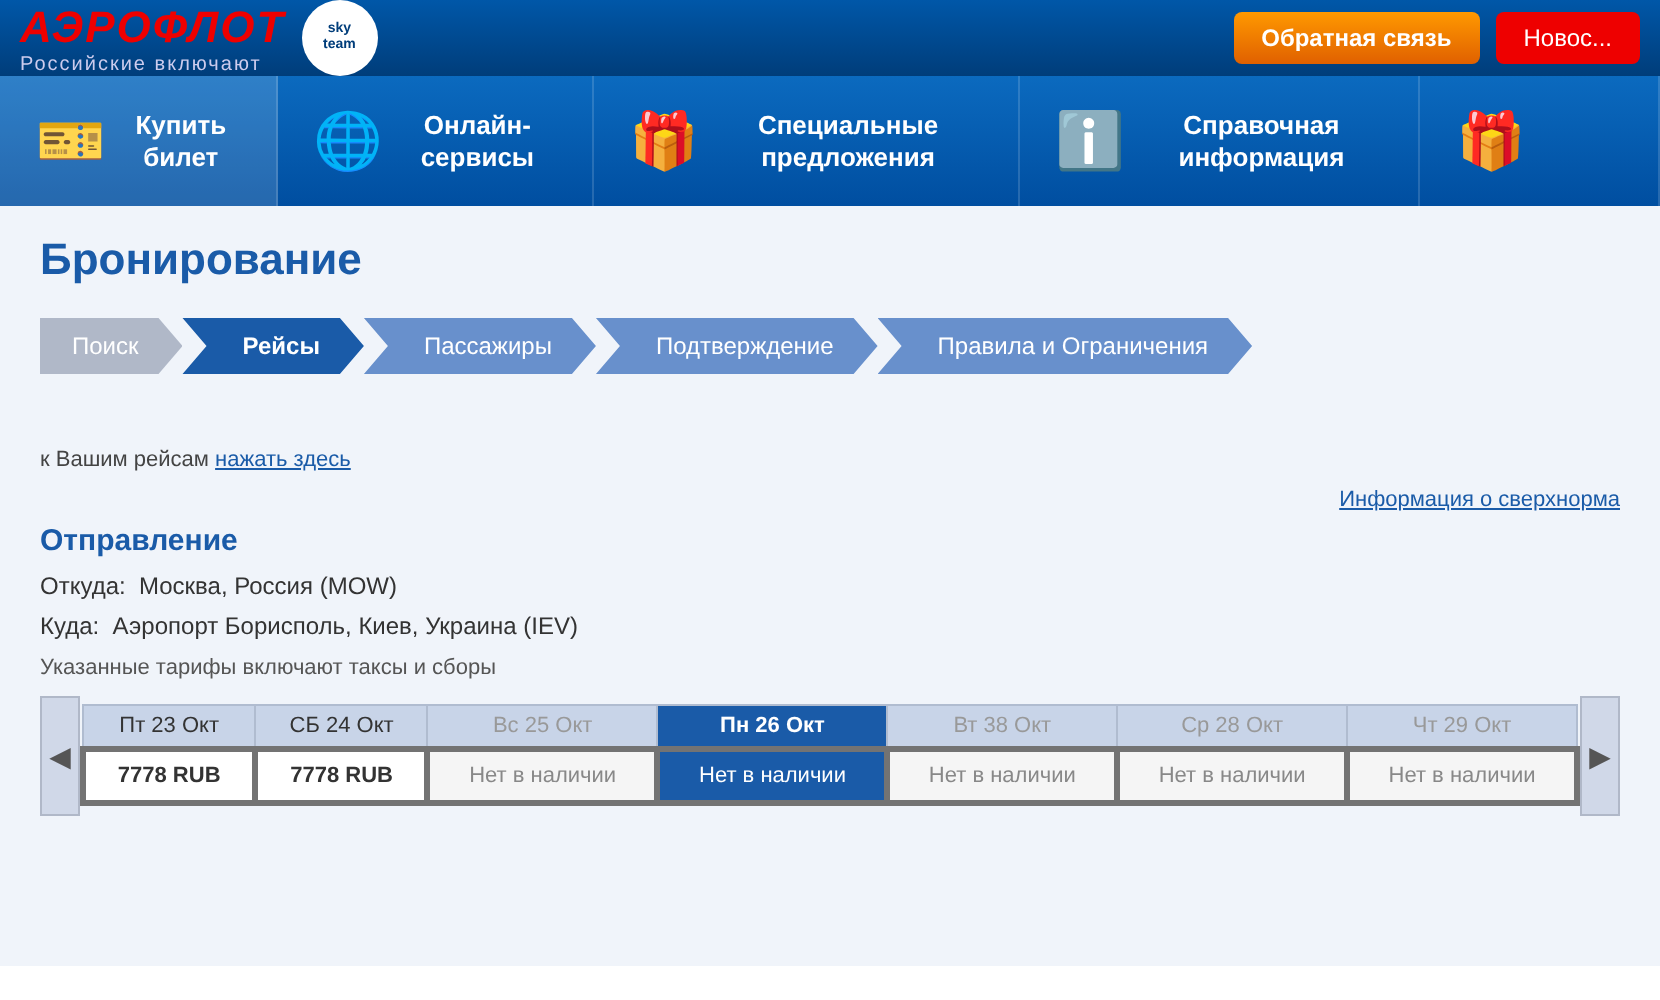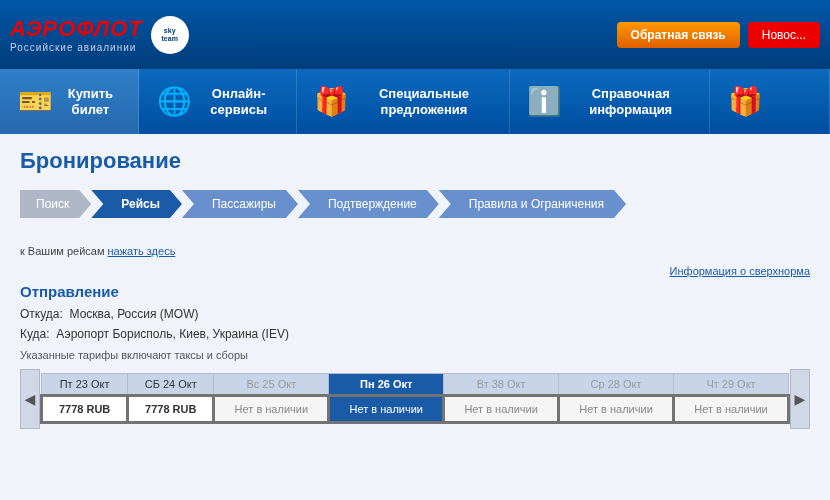--- a/index.html
+++ b/index.html
@@ -1,21 +1,21 @@
 <!DOCTYPE html>
 <html><head>
   <meta charset="utf-8">
   <style>
     * { margin: 0; padding: 0; box-sizing: border-box; }
     body { font-family: Arial, sans-serif; width: 830px; height: 500px; overflow: hidden; background: #fff; }
 
     
     .header {
       background: linear-gradient(180deg, #0057a8 0%, #003d7a 100%);
-      height: 69px;
+      height: 38px;
       display: flex;
       align-items: center;
       justify-content: space-between;
       padding: 0 10px;
       position: relative;
     }
     .logo-area { display: flex; align-items: center; gap: 8px; }
     .logo-aeroflot {
       font-size: 22px;
       font-weight: bold;
@@ -78,21 +78,21 @@
     
     .main { background: #f0f4fa; min-height: 380px; padding: 14px 20px 10px 20px; }
     .page-title {
       font-size: 22px;
       font-weight: bold;
       color: #1a5ba8;
       margin-bottom: 16px;
     }
 
     
-    .steps { display: flex; gap: 0; margin-bottom: 8px; align-items: center; text-align: right; }
+    .steps { display: flex; gap: 0; margin-bottom: 18px; align-items: center; text-align: right; }
     .step {
       padding: 7px 22px 7px 30px;
       font-size: 12px;
       position: relative;
       clip-path: polygon(0 0, calc(100% - 12px) 0, 100% 50%, calc(100% - 12px) 100%, 0 100%, 12px 50%);
       cursor: pointer;
     }
     .step:first-child {
       clip-path: polygon(0 0, calc(100% - 12px) 0, 100% 50%, calc(100% - 12px) 100%, 0 100%);
       padding-left: 16px;
@@ -165,21 +165,21 @@
     .cal-table td.unavail { color: #888; background: #f5f5f5; }
     .price-cell { font-weight: bold; }
   </style>
 </head>
 <body>
 
 <div class="header">
   <div class="logo-area">
     <div>
       <div class="logo-aeroflot">АЭРОФЛОТ</div>
-      <div class="logo-sub">Российские авиалинии</div>
+      <div class="logo-sub">Российские включают</div>
     </div>
     <div class="skyteam-badge" style="font-size:7px;line-height:1.1">sky<br>team</div>
   </div>
   <div class="header-right">
     <button class="btn-orange">Обратная связь</button>
     <button class="btn-news">Новос...</button>
   </div>
 </div>
 
 <div class="nav-bar">

